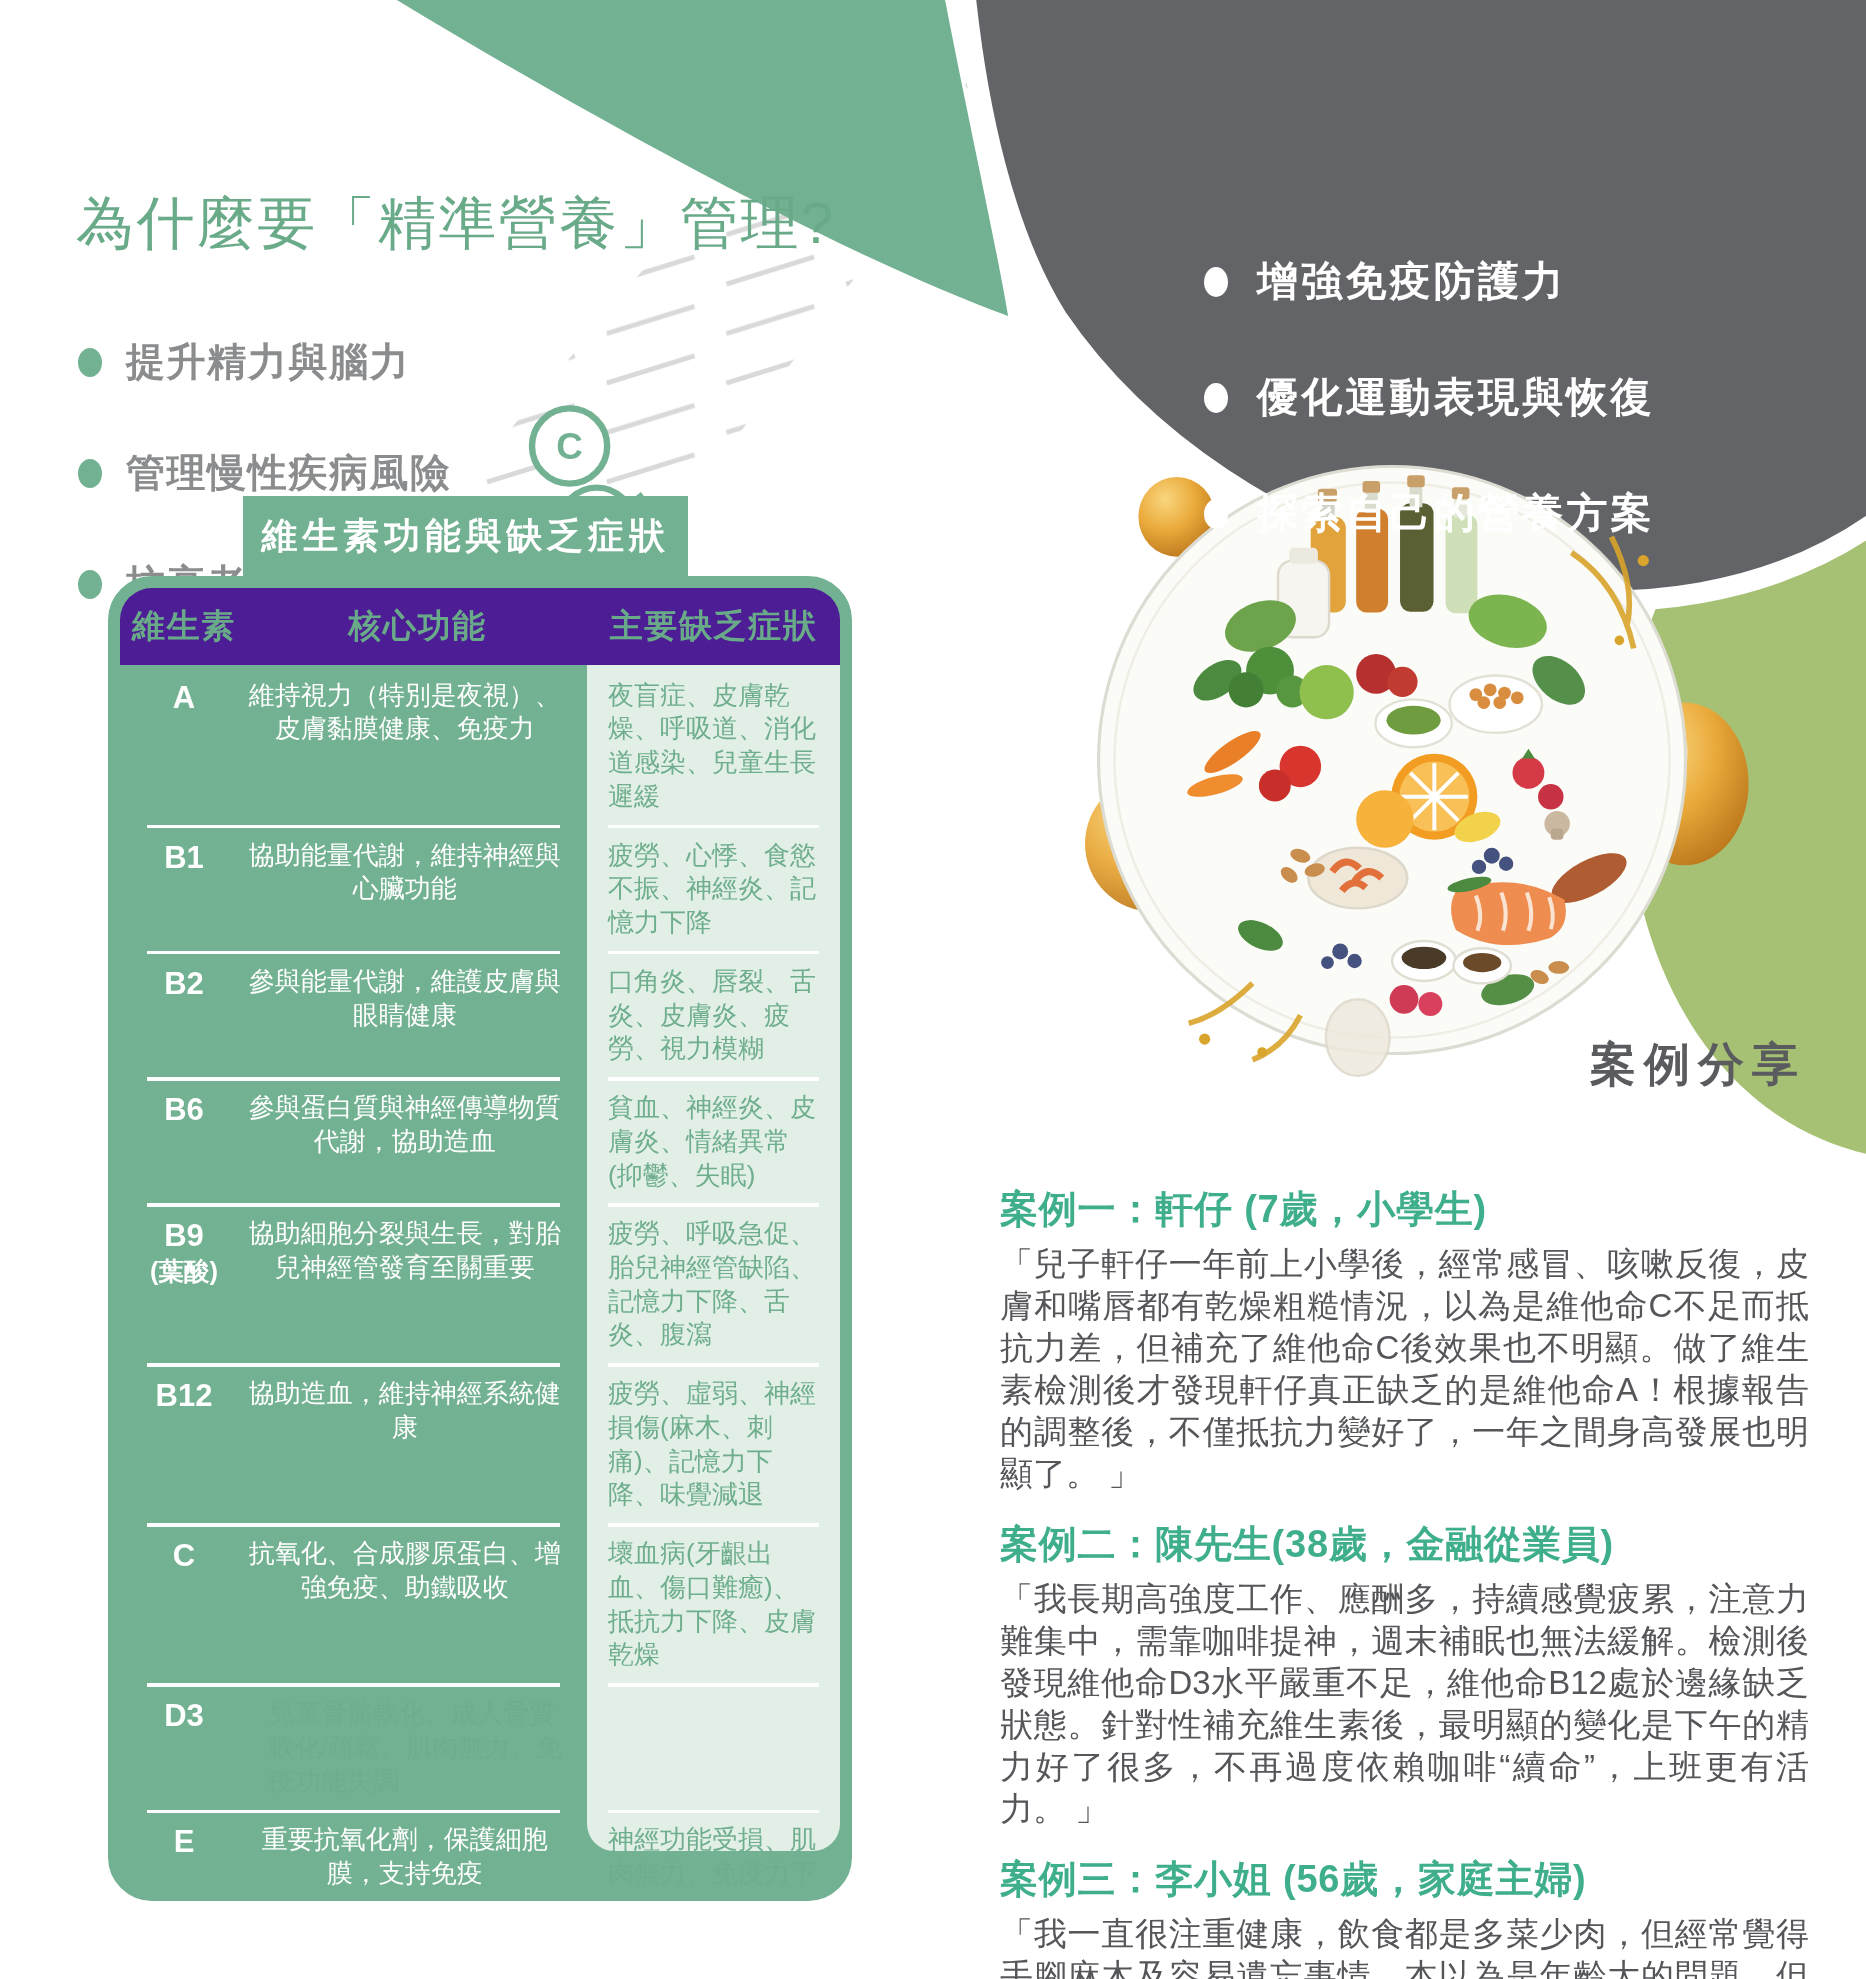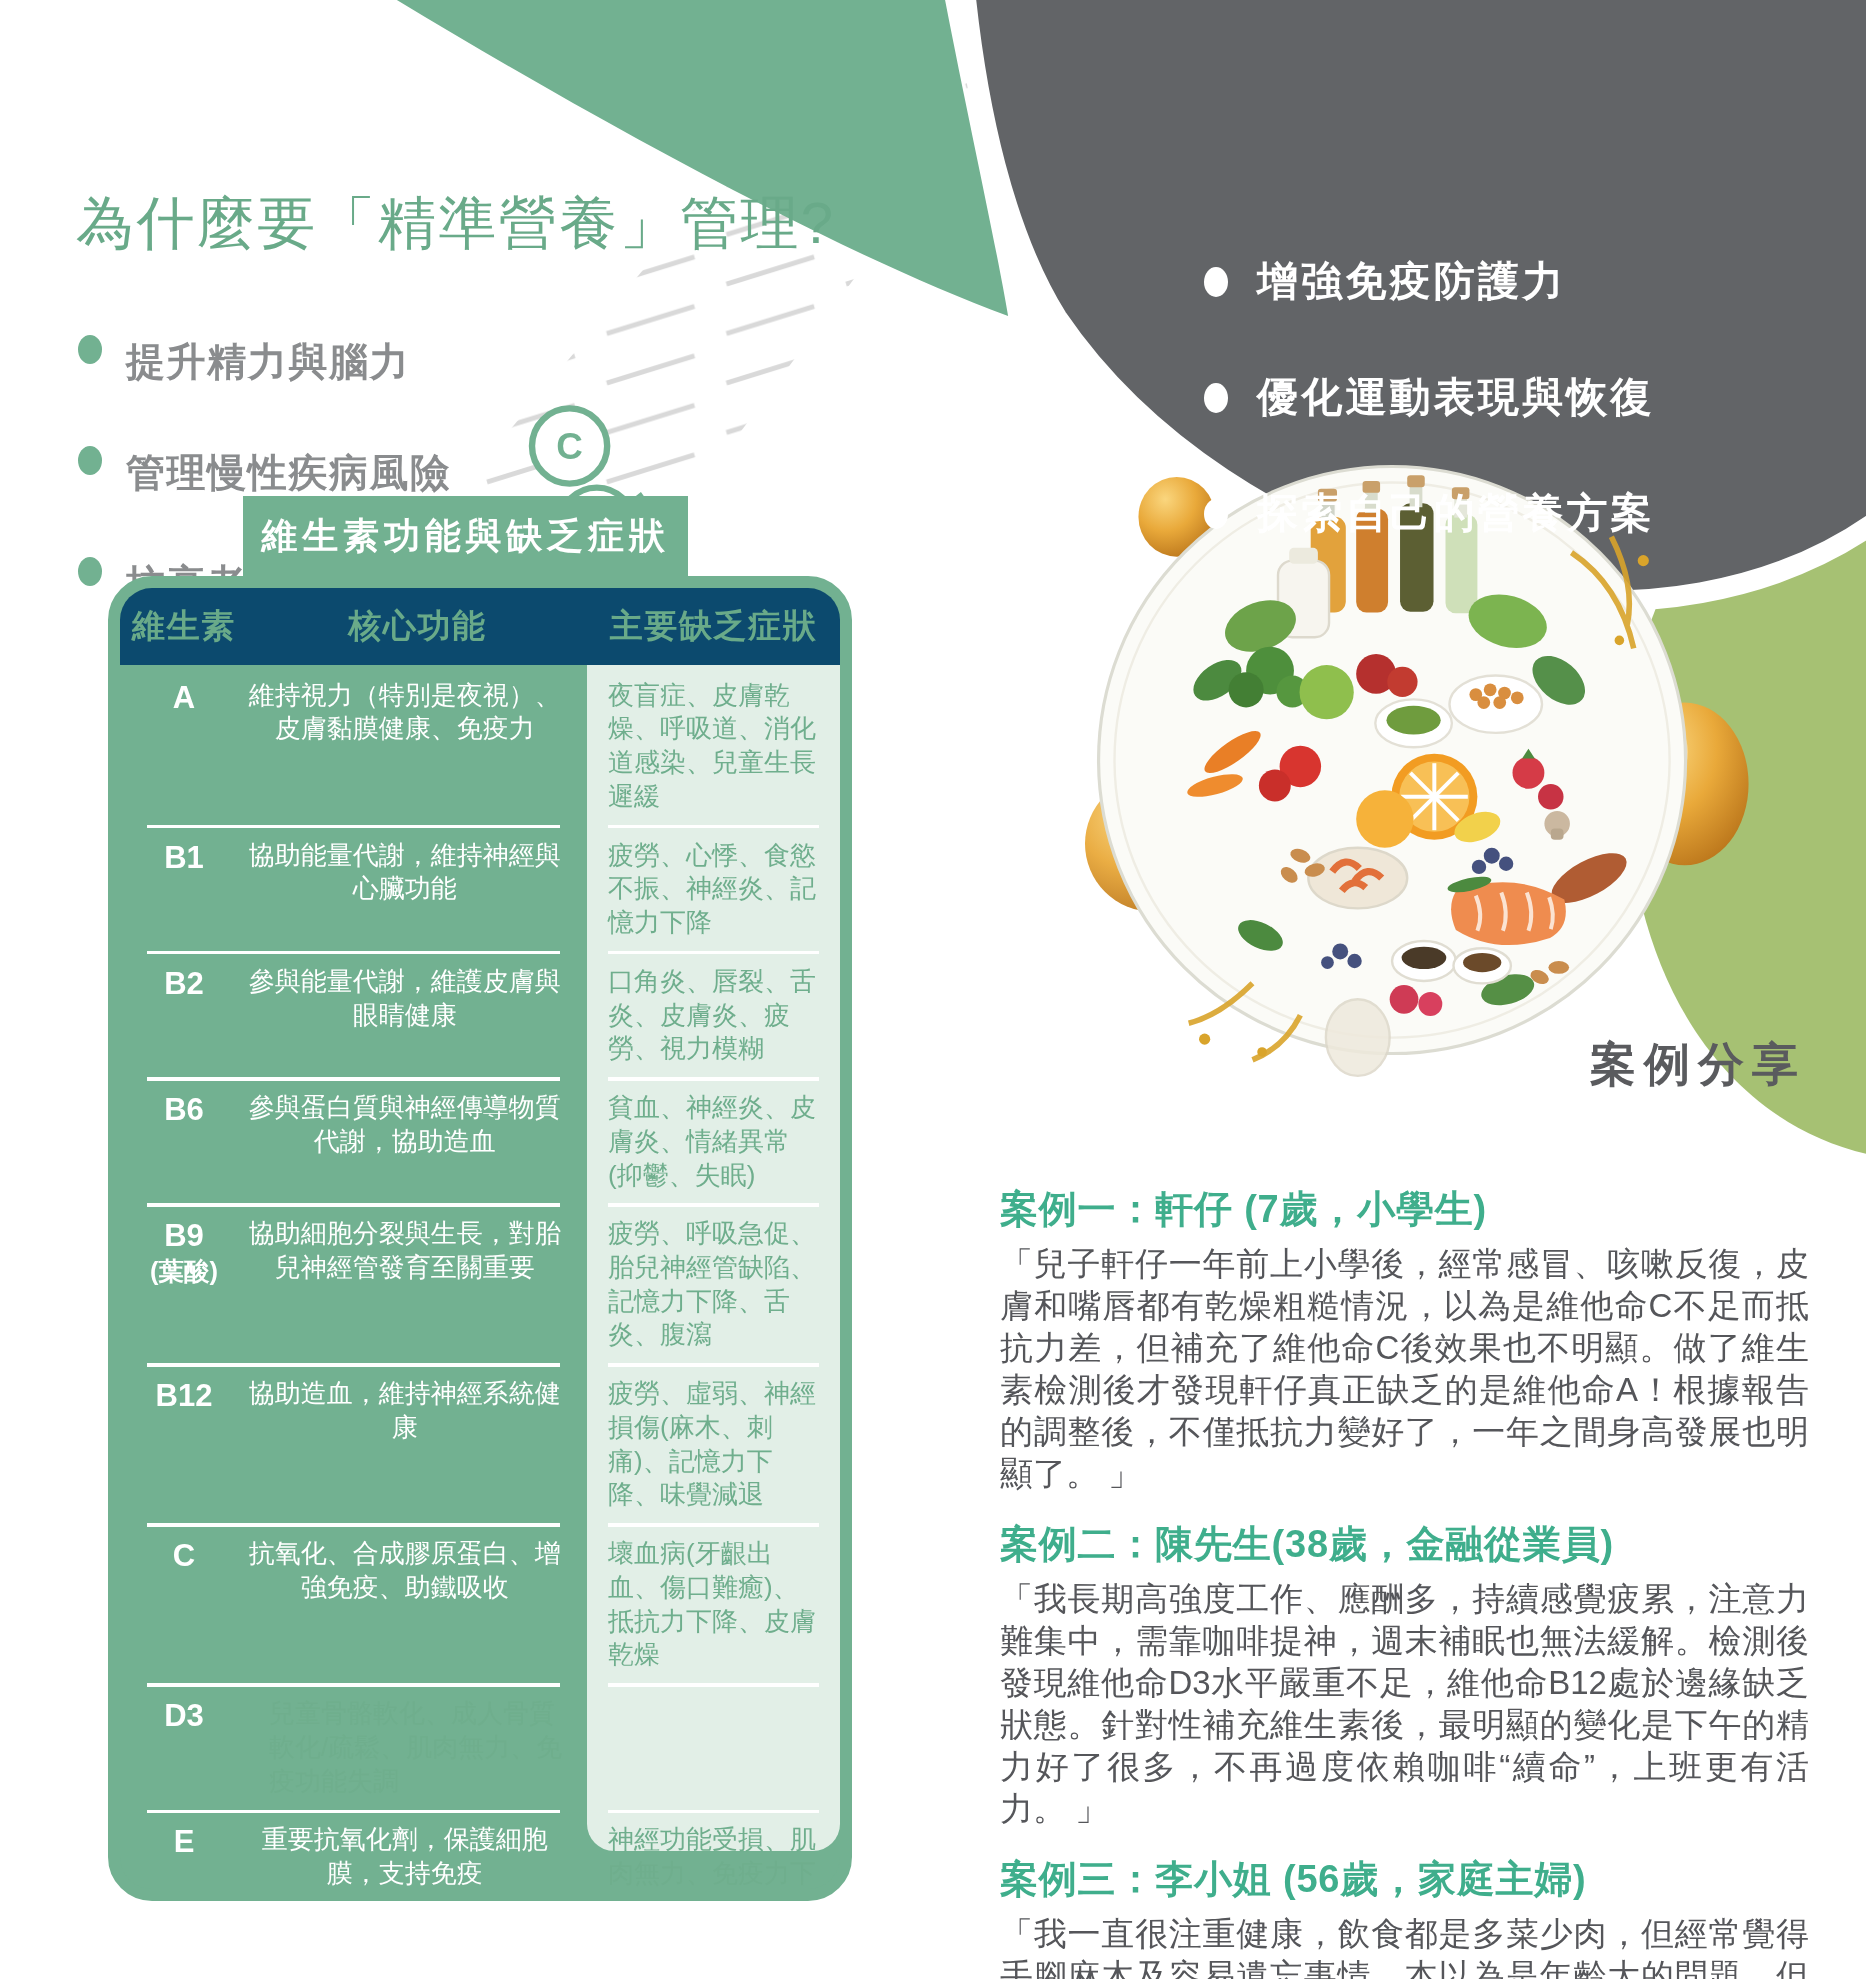--- a/index.html
+++ b/index.html
@@ -14,40 +14,40 @@
     font-family:"Liberation Sans","DejaVu Sans",sans-serif;
   }
   .decor{position:absolute;left:0;top:0;z-index:0;}
 
   
   .left-head{
     position:absolute;left:76px;top:185px;z-index:2;
     font-size:58px;font-weight:normal;color:var(--green-text);letter-spacing:2.4px;white-space:nowrap;
   }
   .why-list{position:absolute;left:78px;top:335px;z-index:2;list-style:none;margin:0;padding:0;}
-  .why-list li{display:flex;align-items:flex-start;gap:24px;margin-bottom:57px;}
+  .why-list li{display:flex;align-items:center;gap:24px;margin-bottom:57px;}
   .why-dot{width:24px;height:29px;border-radius:50%;background:var(--green);flex:0 0 auto;}
   .why-txt{font-size:39px;font-weight:600;color:var(--text-gray);letter-spacing:1.6px;white-space:nowrap;}
 
   .cae-icon{position:absolute;left:496px;top:398px;z-index:2;}
 
   .table-title{
     position:absolute;left:243px;top:496px;width:445px;height:80px;z-index:4;
     background:var(--green);color:#fff;font-size:36px;font-weight:bold;letter-spacing:4.8px;
     display:flex;align-items:center;justify-content:center;text-align:right;
   }
   .vtable{
     position:absolute;left:108px;top:576px;width:744px;height:1325px;z-index:3;
     box-sizing:border-box;border:12px solid var(--green);border-radius:44px;
     background:var(--green);overflow:hidden;
   }
   .light-strip{position:absolute;top:77px;left:467px;width:253px;bottom:38px;
     background:var(--green-light);border-radius:0 0 27px 27px;z-index:0;}
   .thead{position:relative;z-index:2;display:grid;grid-template-columns:128px 339px 253px;
-    background:#0c4a6e;height:77px;align-items:center;}
+    background:#4c1d95;height:77px;align-items:center;}
   .thead div{font-size:33px;font-weight:bold;color:var(--green-text);text-align:center;letter-spacing:1.6px;}
   .tbody{position:relative;z-index:1;}
   .trow{display:grid;grid-template-columns:128px 339px 253px;position:relative;padding:13.6px 0 11.2px;}
   .trow + .trow::before{content:"";position:absolute;top:0;left:27px;width:413px;height:3.2px;background:#fff;}
   .trow + .trow::after{content:"";position:absolute;top:0;left:488px;width:211px;height:3.2px;background:#fff;}
   .c-vit{color:#fff;font-size:31px;font-weight:600;text-align:center;line-height:1.25;}
   .c-vit .vnote{display:block;font-size:25.5px;font-weight:600;}
   .c-fn{color:#fff;font-size:26px;line-height:1.3;padding-right:25.5px;font-weight:500;text-align:center;}
   .c-sym{color:var(--sym-text);font-size:26px;line-height:1.3;padding:0 17.6px 0 21px;font-weight:500;}
 

